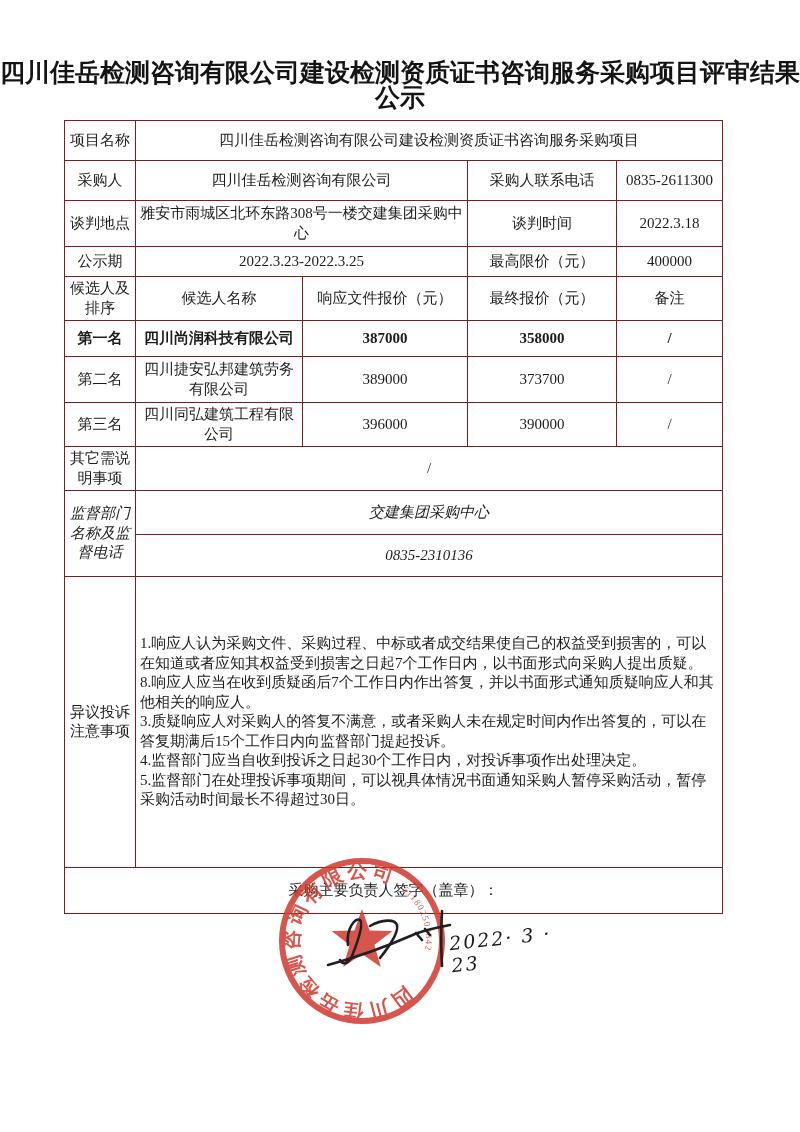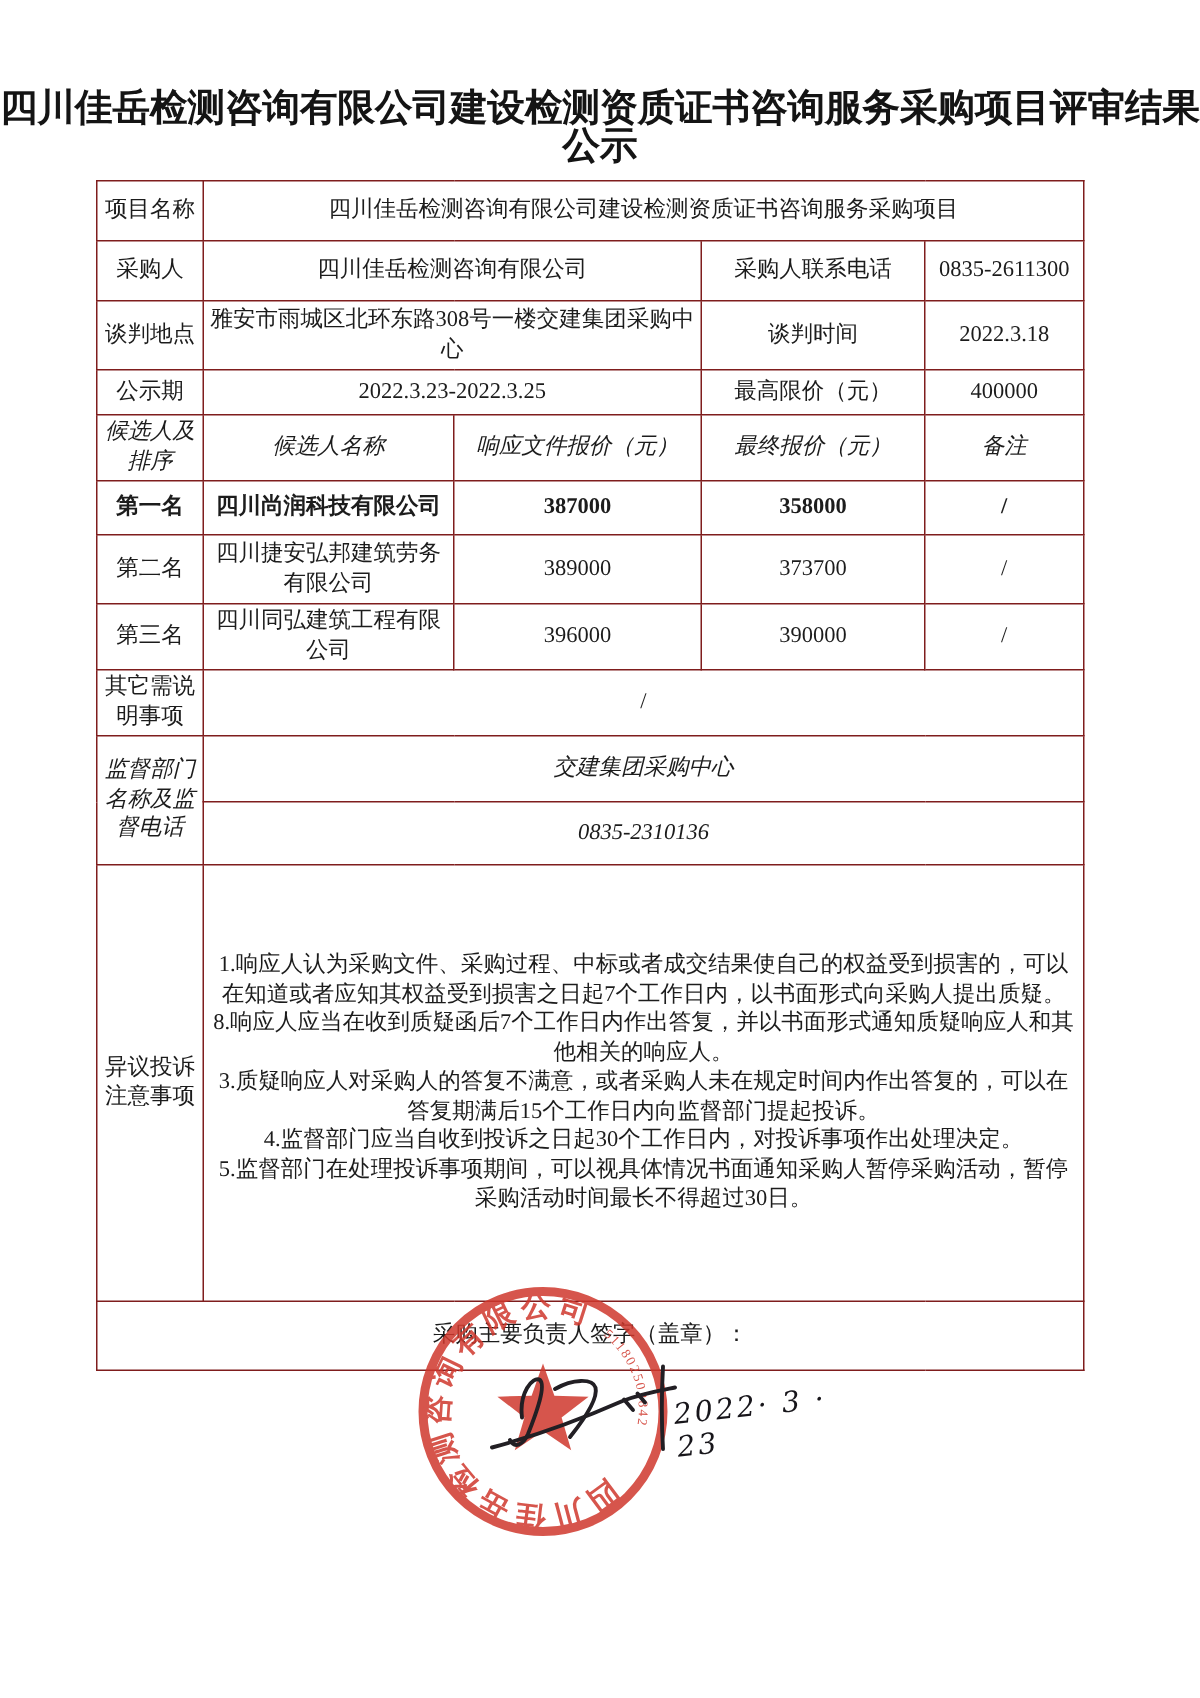--- a/index.html
+++ b/index.html
@@ -33,27 +33,27 @@
   table.doc td {
     border: 1px solid #7f1d1d;
     text-align: center;
     vertical-align: middle;
     padding: 2px 4px;
     line-height: 1.3;
     word-break: break-all;
   }
   td.lbl { padding: 2px 3px; }
   tr.r1 { height: 40px; } tr.r2 { height: 40px; padding-left: 48px; } tr.r3 { height: 46px; }
-  tr.r4 { height: 30px; padding-left: 17px; } tr.r5 { height: 34px; font-style: italic; } tr.r6 { height: 36px; font-weight: bold; }
+  tr.r4 { height: 30px; padding-left: 17px; } tr.r5 { height: 34px; } tr.r6 { height: 36px; font-weight: bold; }
   tr.r7 { height: 46px; } tr.r8 { height: 38px; } tr.r9 { height: 36px; }
   tr.r10a { height: 44px; font-style: italic; } tr.r10b { height: 42px; font-style: italic; }
   tr.r11 { height: 291px; } tr.r12 { height: 46px; }
   td.venue { padding: 2px 12px; }
   td.notice-cell { text-align: left; vertical-align: middle; padding: 4px 8px 4px 6px; }
-  .notice-line { font-size: 15px; line-height: 19.5px; text-align: center; }
+  .notice-line { font-size: 15px; line-height: 19.5px; text-align: left; }
   td.sign-cell { text-align: left; padding-left: 6px; }
 
   .overlay { position: absolute; pointer-events: none; }
   #stamp-wrap { left: 262px; top: 781px; width: 200px; height: 200px; }
   #sig-wrap   { left: 318px; top: 843px; width: 150px; height: 72px; z-index: 5; }
   #date-wrap  {
     left: 450px; top: 866px; width: 120px; z-index: 5;
     font-style: italic; font-size: 19px; letter-spacing: 2px;
     color: #17151a; transform: rotate(-6deg);
     font-family: "DejaVu Serif", serif;

